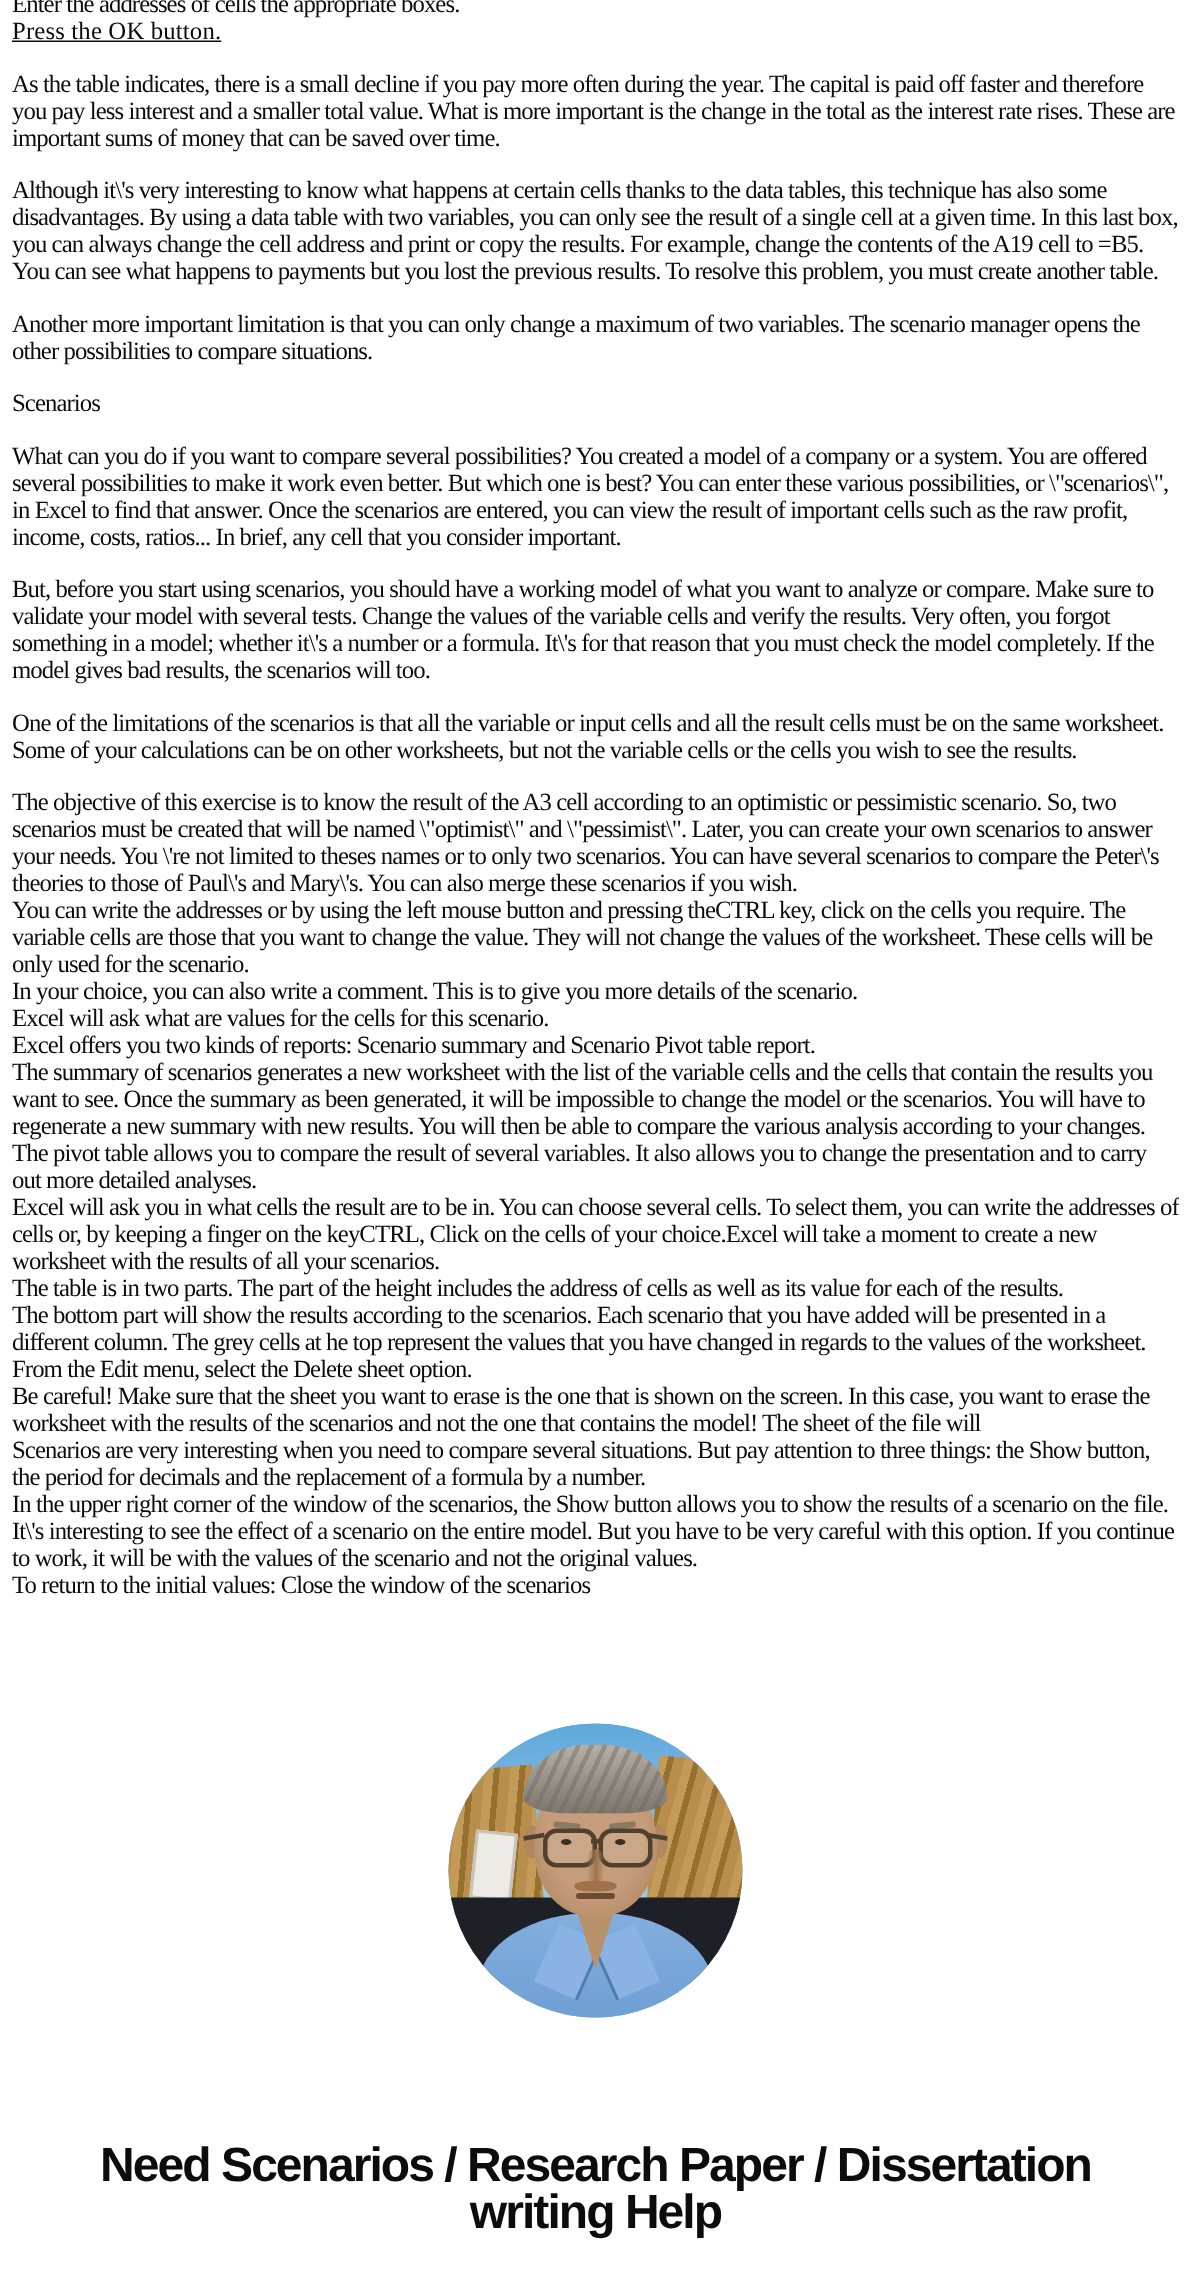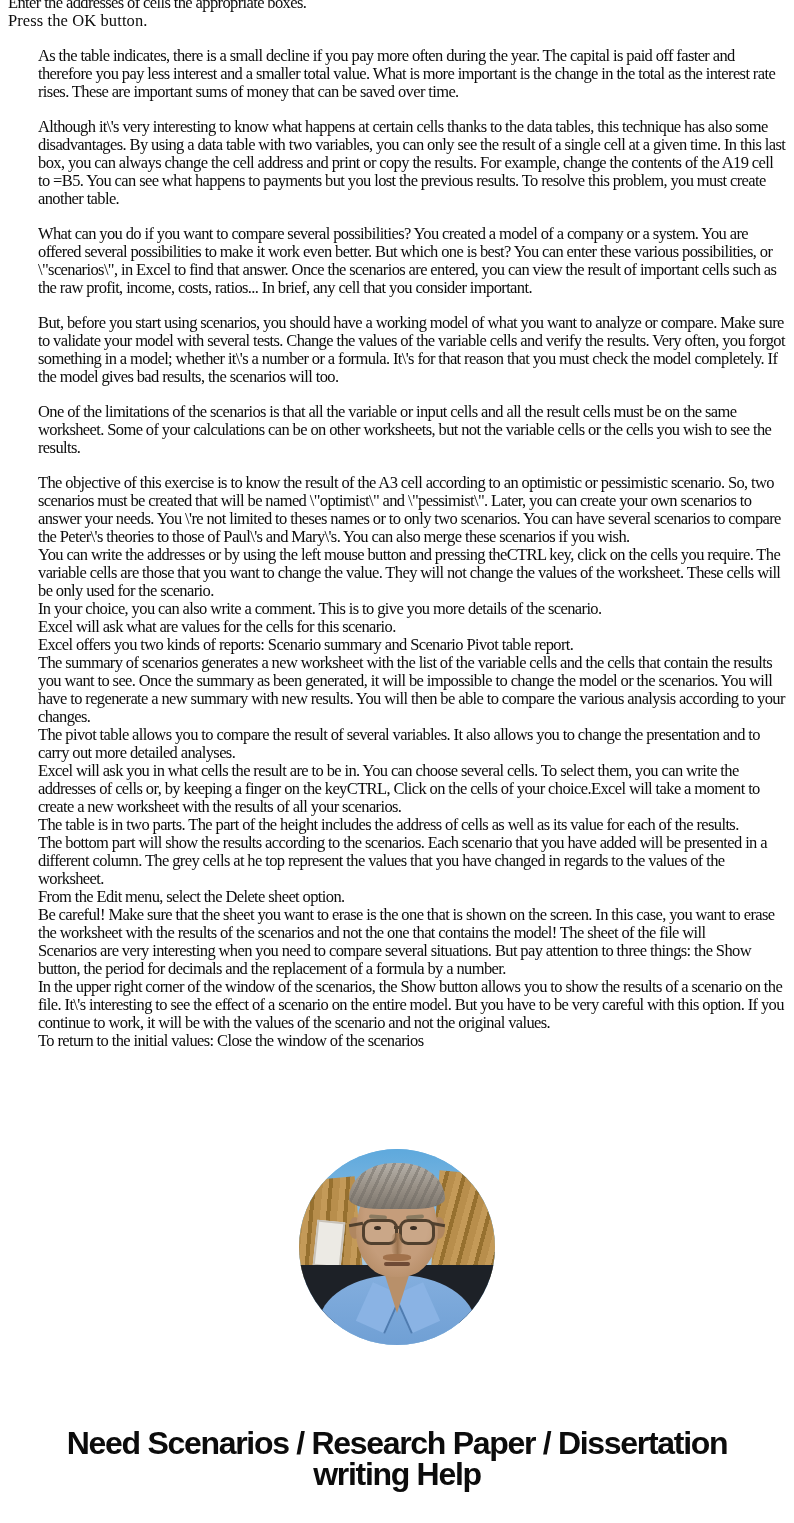--- a/index.html
+++ b/index.html
@@ -19,22 +19,22 @@
   }
   .para {
     margin: 0; padding: 0;
     font-family: "Liberation Serif", "DejaVu Serif", serif;
     font-size: 16.5px;
     line-height: 18px;
     letter-spacing: -0.62px;   
     white-space: pre-wrap;
     color: var(--text, #111);
   }
-  .para + .para { margin-top: 17px; margin-left: 30px; }
-  .intro-wide { letter-spacing: 0.1px; }
+  .para + .para { margin-top: 17px; }
+  .intro-wide { letter-spacing: 0.1px; text-decoration: underline; }
 
   
   .avatar-wrap { margin-top: 26px; display: flex; justify-content: center; }
   .avatar {
     position: relative; width: 196px; height: 196px;
     border-radius: 50%; overflow: hidden;
     background: var(--sky, #6fb0e0);
   }
   .avatar * { position: absolute; }
   .av-sky   { inset: 0; background: linear-gradient(180deg, #5ea9dd 0%, #84b9e0 30%, #a6c9e2 60%); }
@@ -117,20 +117,22 @@
 </style>
 </head>
 <body>
 
 <div class="page">
 
   <div class="text-clip">
     <p class="para"><span>Enter the addresses of cells the appropriate boxes.</span><br><span class="intro-wide">Press the OK button.</span></p>
     <p class="para">As the table indicates, there is a small decline if you pay more often during the year. The capital is paid off faster and therefore you pay less interest and a smaller total value. What is more important is the change in the total as the interest rate rises. These are important sums of money that can be saved over time.</p>
     <p class="para">Although it\'s very interesting to know what happens at certain cells thanks to the data tables, this technique has also some disadvantages. By using a data table with two variables, you can only see the result of a single cell at a given time. In this last box, you can always change the cell address and print or copy the results. For example, change the contents of the A19 cell to =B5. You can see what happens to payments but you lost the previous results. To resolve this problem, you must create another table.</p>
+    <p class="para">Another more important limitation is that you can only change a maximum of two variables. The scenario manager opens the other possibilities to compare situations.</p>
+    <p class="para">Scenarios</p>
     <p class="para">What can you do if you want to compare several possibilities? You created a model of a company or a system. You are offered several possibilities to make it work even better. But which one is best? You can enter these various possibilities, or \"scenarios\", in Excel to find that answer. Once the scenarios are entered, you can view the result of important cells such as the raw profit, income, costs, ratios... In brief, any cell that you consider important.</p>
     <p class="para">But, before you start using scenarios, you should have a working model of what you want to analyze or compare. Make sure to validate your model with several tests. Change the values of the variable cells and verify the results. Very often, you forgot something in a model; whether it\'s a number or a formula. It\'s for that reason that you must check the model completely. If the model gives bad results, the scenarios will too.</p>
     <p class="para">One of the limitations of the scenarios is that all the variable or input cells and all the result cells must be on the same worksheet. Some of your calculations can be on other worksheets, but not the variable cells or the cells you wish to see the results.</p>
     <p class="para">The objective of this exercise is to know the result of the A3 cell according to an optimistic or pessimistic scenario. So, two scenarios must be created that will be named \"optimist\" and \"pessimist\". Later, you can create your own scenarios to answer your needs. You \'re not limited to theses names or to only two scenarios. You can have several scenarios to compare the Peter\'s theories to those of Paul\'s and Mary\'s. You can also merge these scenarios if you wish.
 You can write the addresses or by using the left mouse button and pressing theCTRL key, click on the cells you require. The variable cells are those that you want to change the value. They will not change the values of the worksheet. These cells will be only used for the scenario.
 In your choice, you can also write a comment. This is to give you more details of the scenario.
 Excel will ask what are values for the cells for this scenario.
 Excel offers you two kinds of reports: Scenario summary and Scenario Pivot table report.
 The summary of scenarios generates a new worksheet with the list of the variable cells and the cells that contain the results you want to see. Once the summary as been generated, it will be impossible to change the model or the scenarios. You will have to regenerate a new summary with new results. You will then be able to compare the various analysis according to your changes.
 The pivot table allows you to compare the result of several variables. It also allows you to change the presentation and to carry out more detailed analyses.

